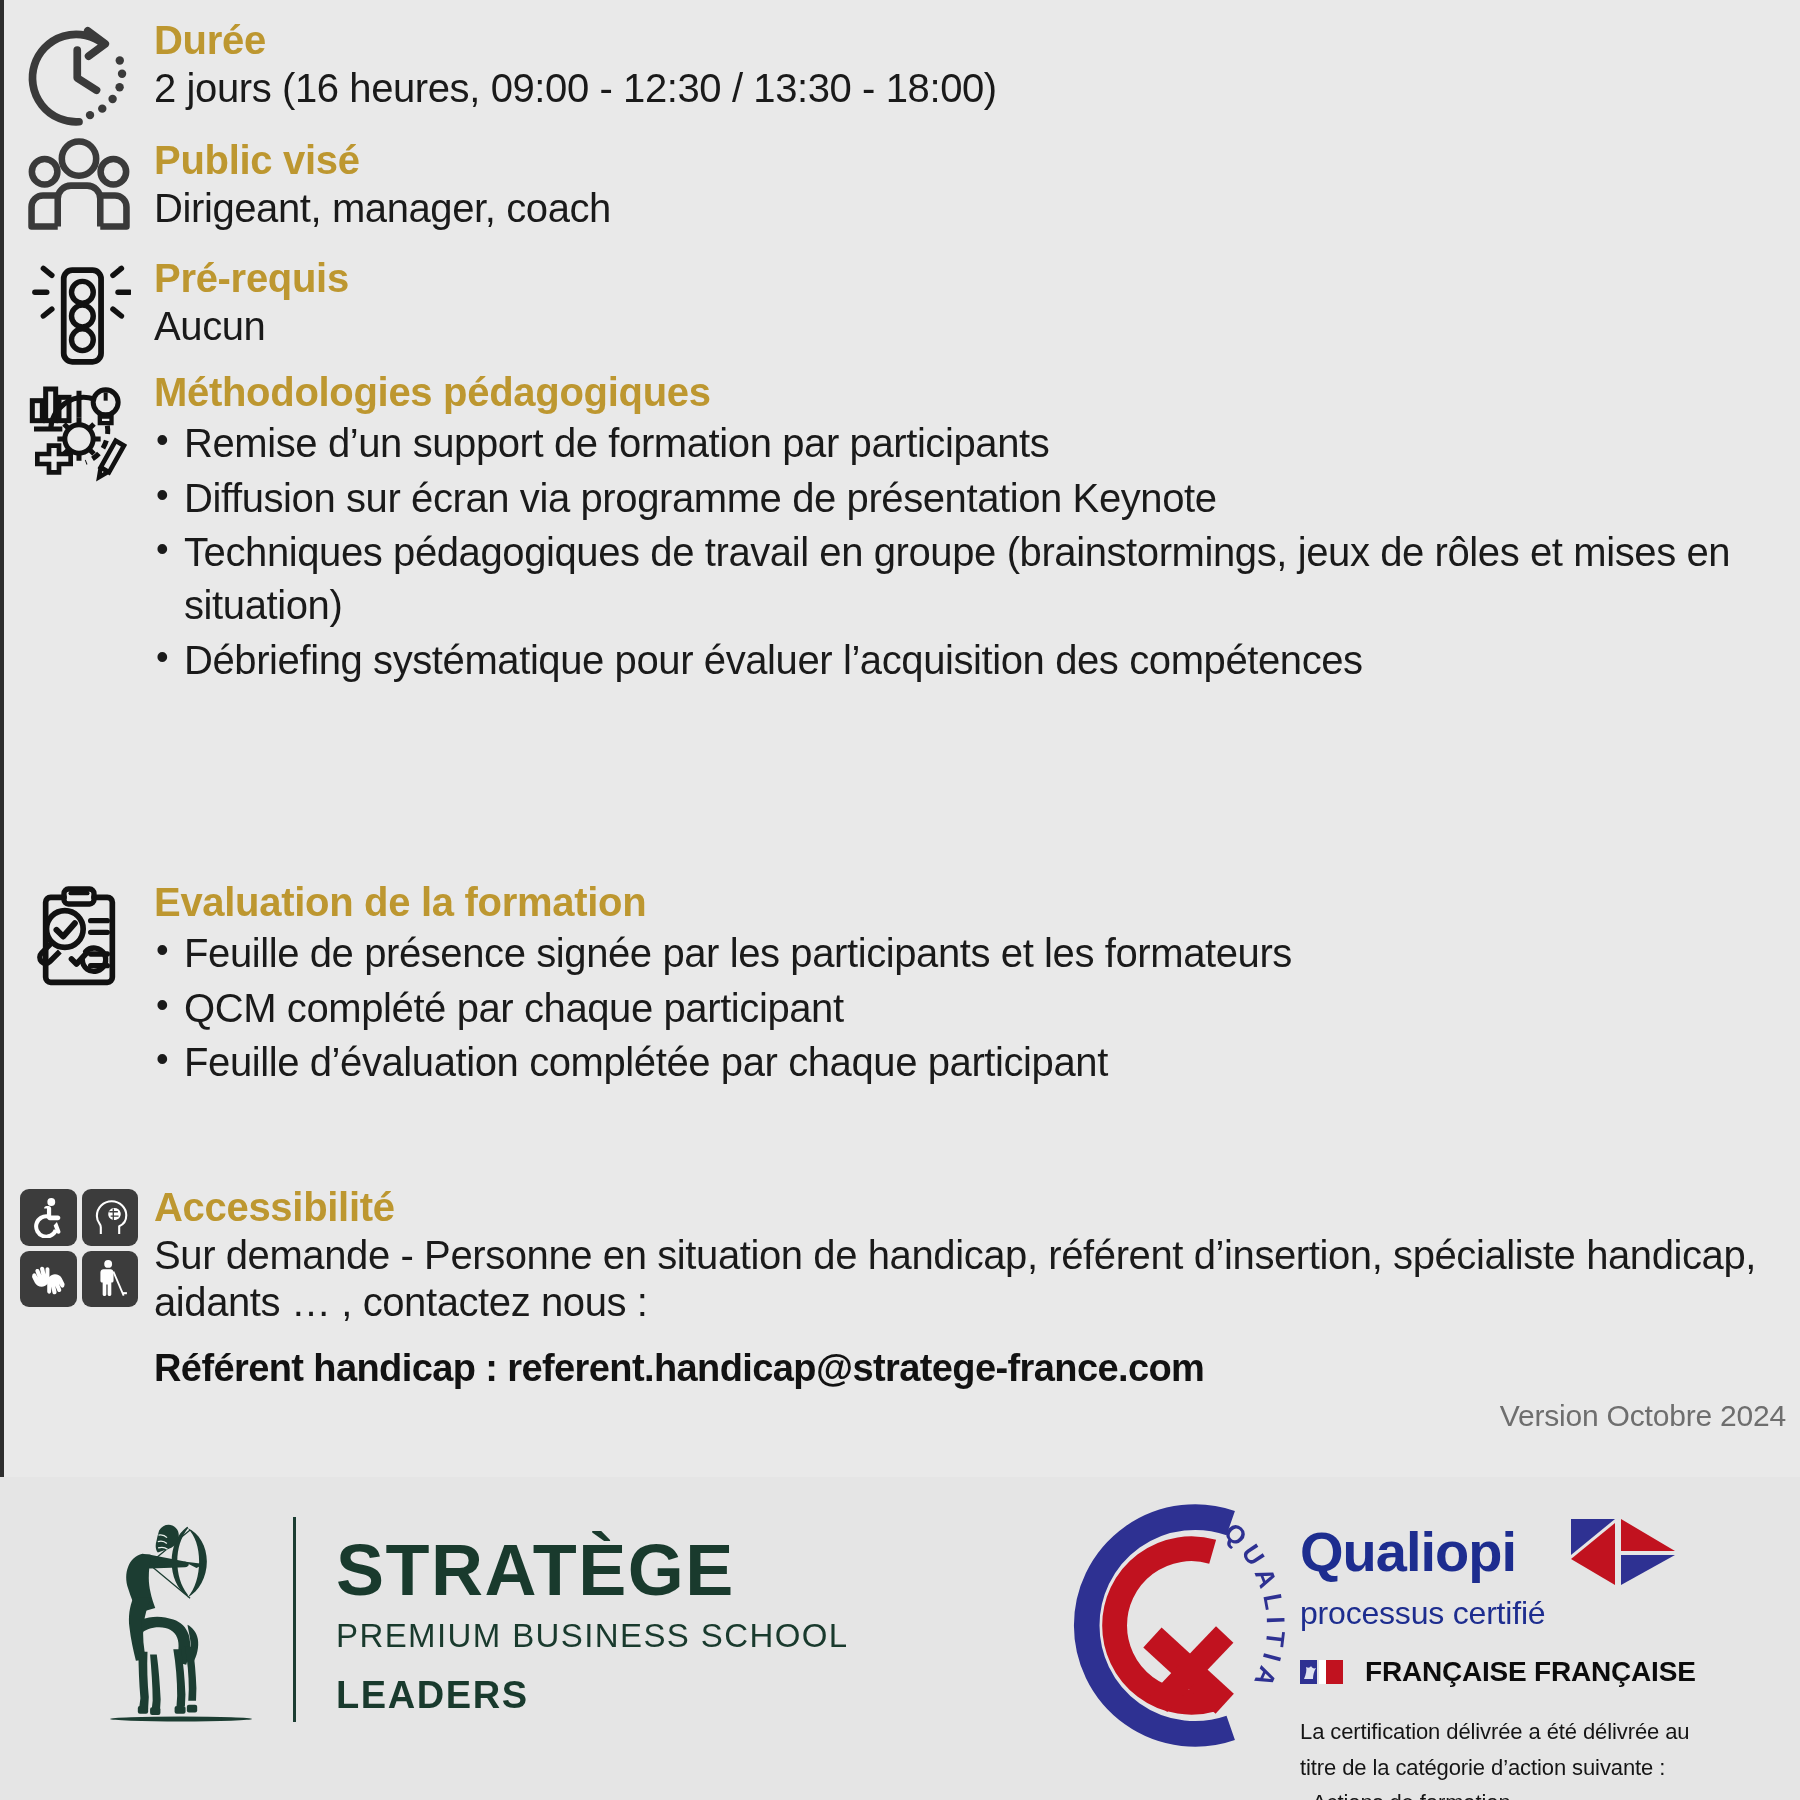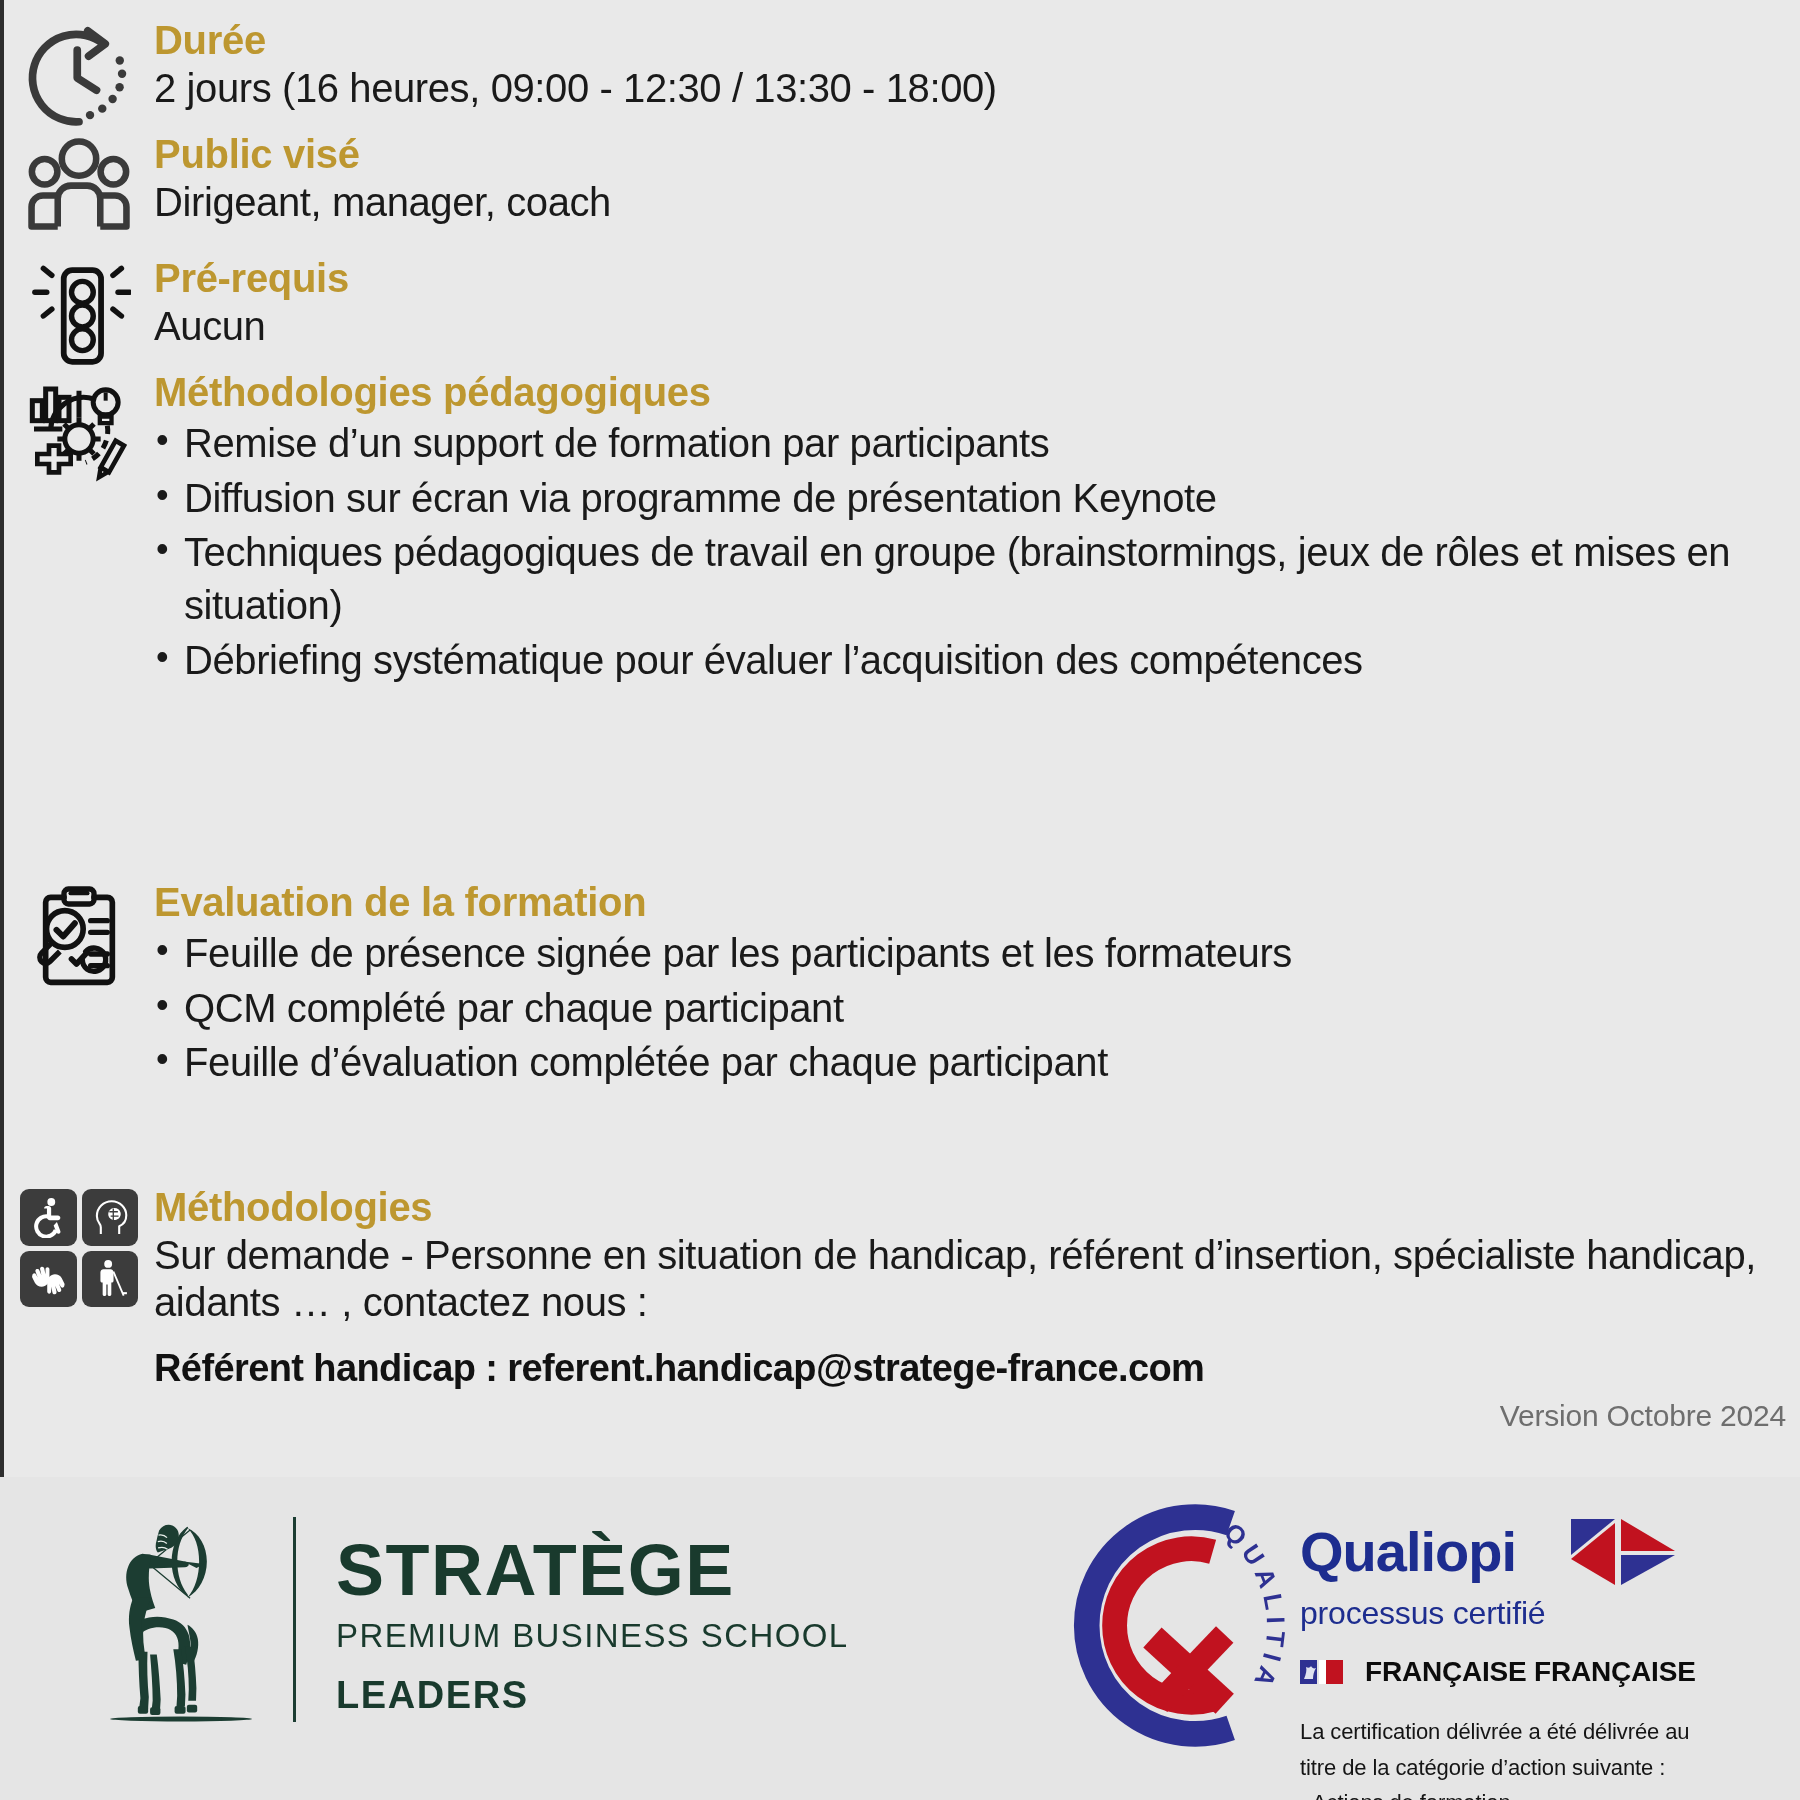--- a/index.html
+++ b/index.html
@@ -229,21 +229,21 @@
         </g>
         <path d="M31 16v16l11 7" stroke="#3a3a3a" stroke-width="4.4" stroke-linecap="round" stroke-linejoin="round"></path>
       </svg>
     </div>
     <div class="text-cell">
       <div class="heading">Durée</div>
       <p class="body-line">2 jours (16 heures, 09:00 - 12:30 / 13:30 - 18:00)</p>
     </div>
   </div>
 
-  <div class="row" style="left:4px; top:132px; width:1780px;">
+  <div class="row" style="left:4px; top:132px; width:1780px;align-items:flex-end;">
     <div class="icon-cell">
       <svg class="ic" width="108" height="96" viewBox="0 0 66 58" fill="none" aria-hidden="true">
         <circle cx="33" cy="13.5" r="10.5" stroke="#3a3a3a" stroke-width="4"></circle>
         <circle cx="12" cy="21.5" r="7.8" stroke="#3a3a3a" stroke-width="4"></circle>
         <circle cx="54" cy="21.5" r="7.8" stroke="#3a3a3a" stroke-width="4"></circle>
         <path d="M20 55V38a8 8 0 0 1 8-8h10a8 8 0 0 1 8 8v17" stroke="#3a3a3a" stroke-width="4" stroke-linejoin="round"></path>
         <path d="M20 55H4V43a7 7 0 0 1 7-7h9" stroke="#3a3a3a" stroke-width="4" stroke-linejoin="round"></path>
         <path d="M46 55h16V43a7 7 0 0 0-7-7h-9" stroke="#3a3a3a" stroke-width="4" stroke-linejoin="round"></path>
       </svg>
     </div>
@@ -364,21 +364,21 @@
           <svg width="42" height="42" viewBox="0 0 32 32" fill="#fff" aria-hidden="true">
             <circle cx="14.6" cy="4.5" r="3"></circle>
             <path d="M11.4 8.6h5c1.3 0 2.3 1 2.3 2.3v6.4c0 .8-.6 1.4-1.4 1.4h-.3v8.9c0 .8-.6 1.4-1.4 1.4s-1.4-.6-1.4-1.4v-7.4h-1v7.4c0 .8-.6 1.4-1.4 1.4s-1.4-.6-1.4-1.4v-8.9h-.3c-.8 0-1.4-.6-1.4-1.4v-6.4c0-1.3 1-2.3 2.3-2.3z"></path>
             <path d="M18.6 10.4l7.8 18.2" stroke="#fff" stroke-width="1.4"></path>
             <path d="M25.5 26.8h3.4" stroke="#fff" stroke-width="1.6"></path>
           </svg>
         </div>
       </div>
     </div>
     <div class="text-cell">
-      <div class="heading">Méthodologies</div>
+      <div class="heading">Accessibilité</div>
       <p class="body-line">Sur demande - Personne en situation de handicap, référent d’insertion, spécialiste handicap, aidants … , contactez nous :</p>
       <p class="bold-line">Référent handicap : referent.handicap@stratege-france.com</p>
     </div>
   </div>
 
   <div class="version">Version Octobre 2024</div>
 
   <div class="footer">
 
     <div class="brand">

